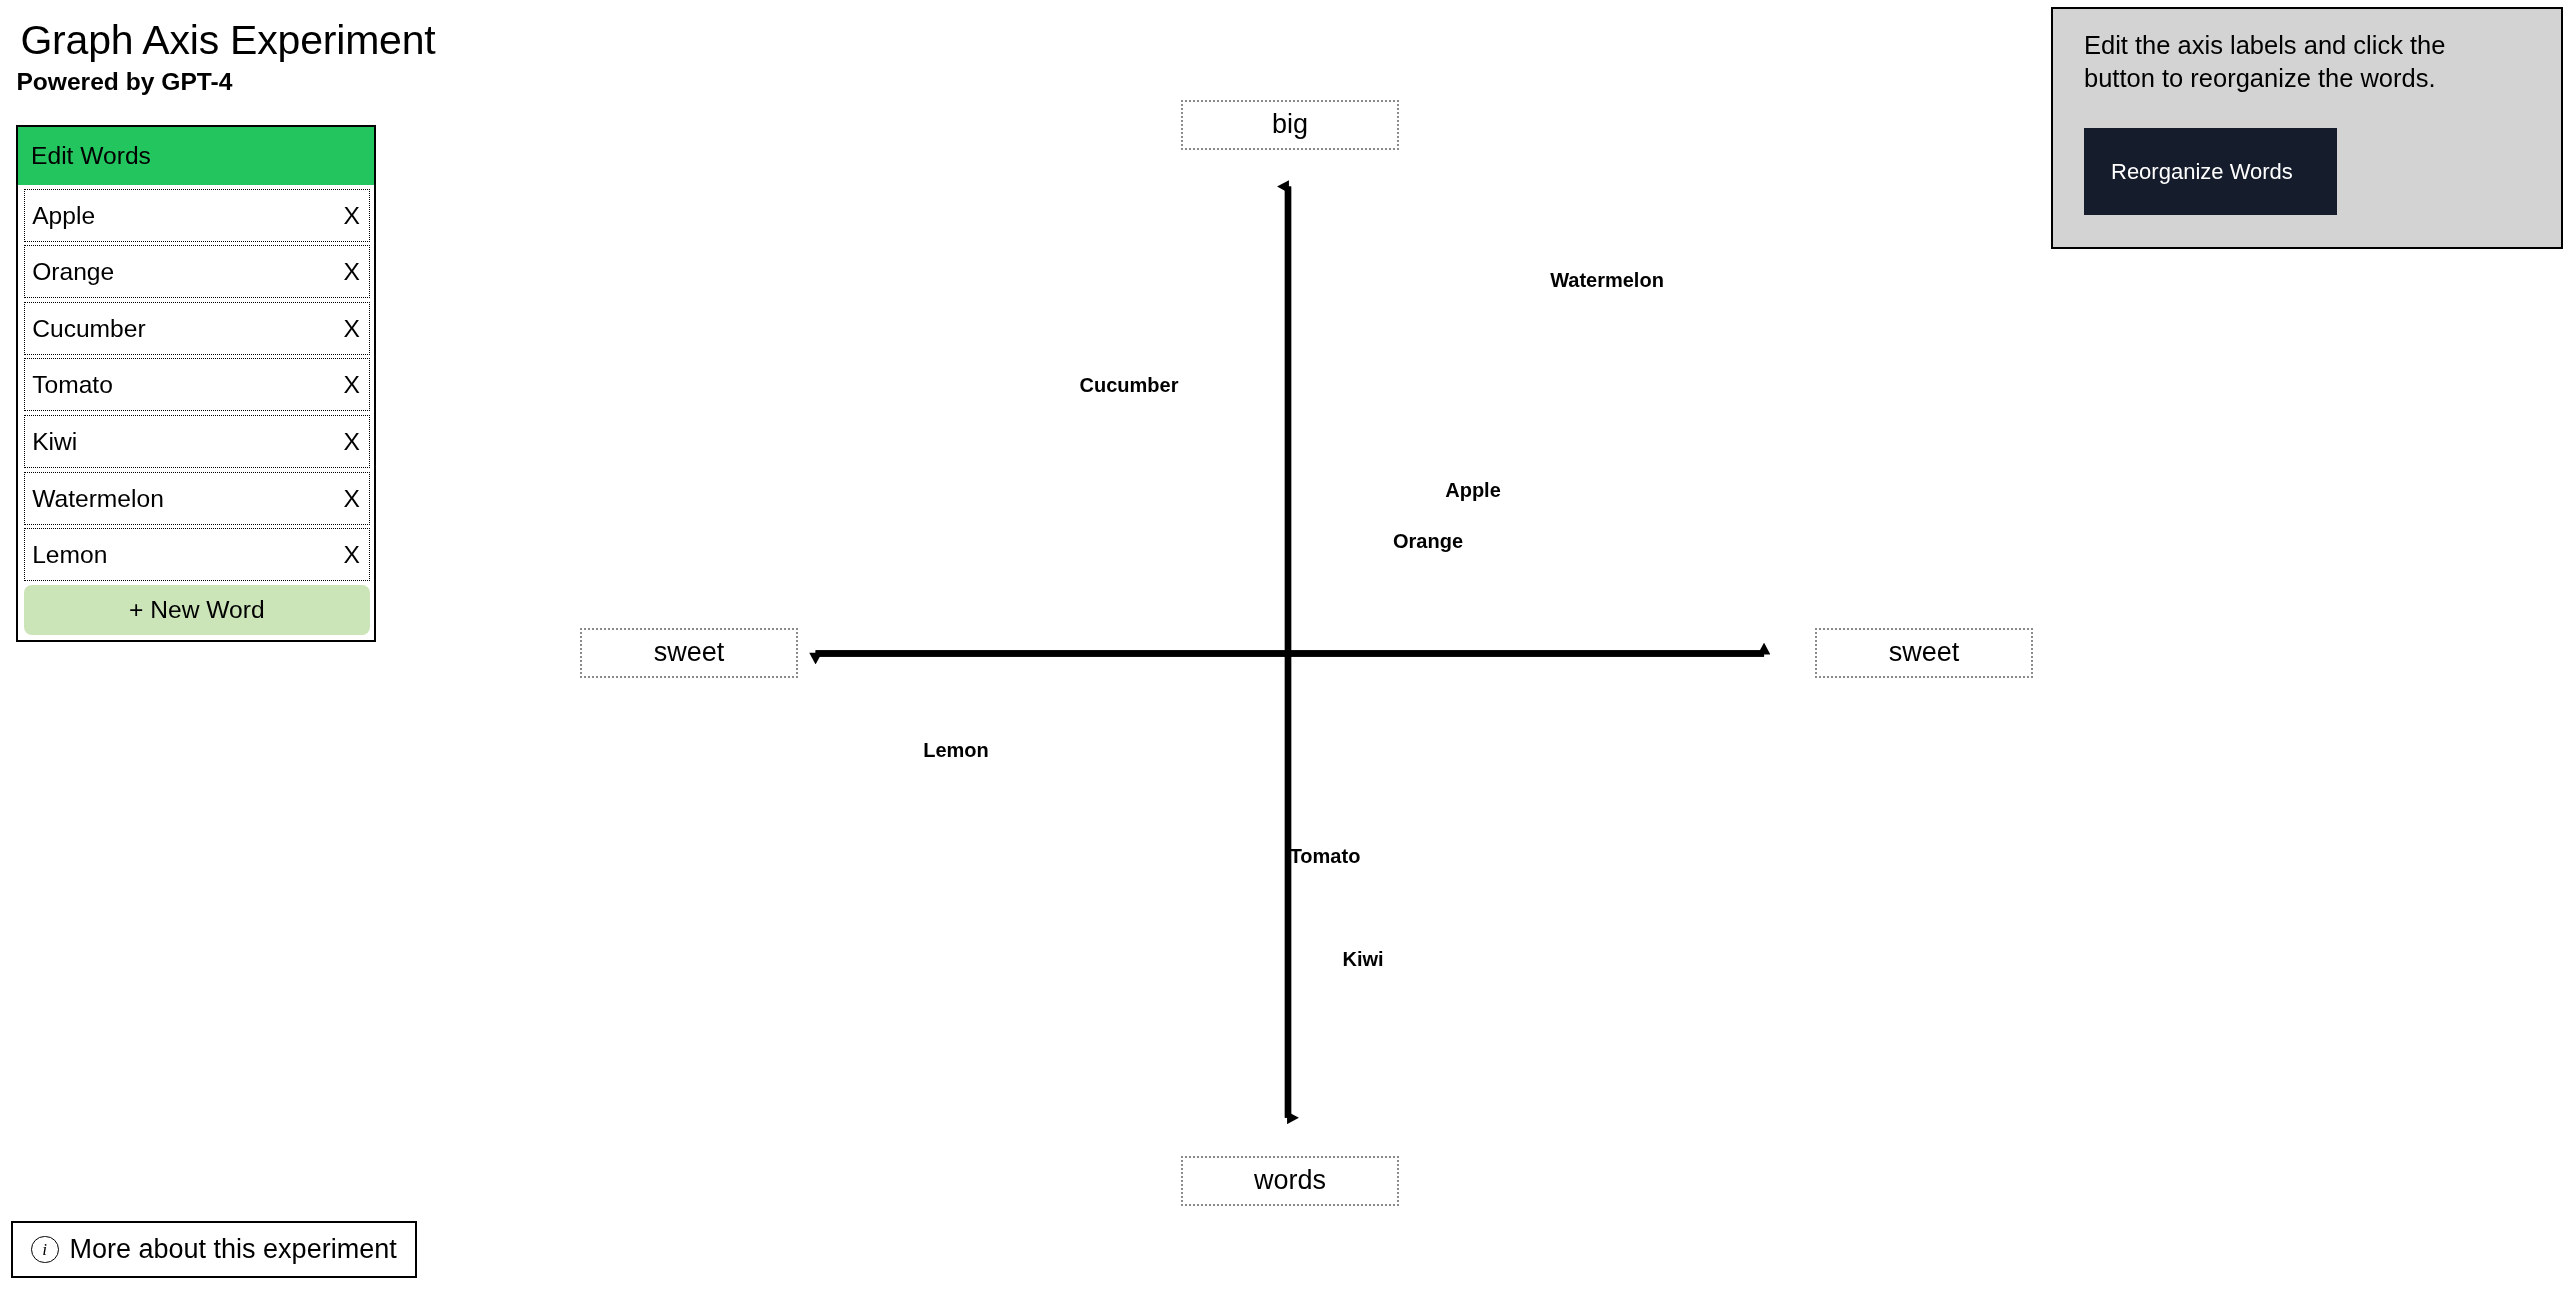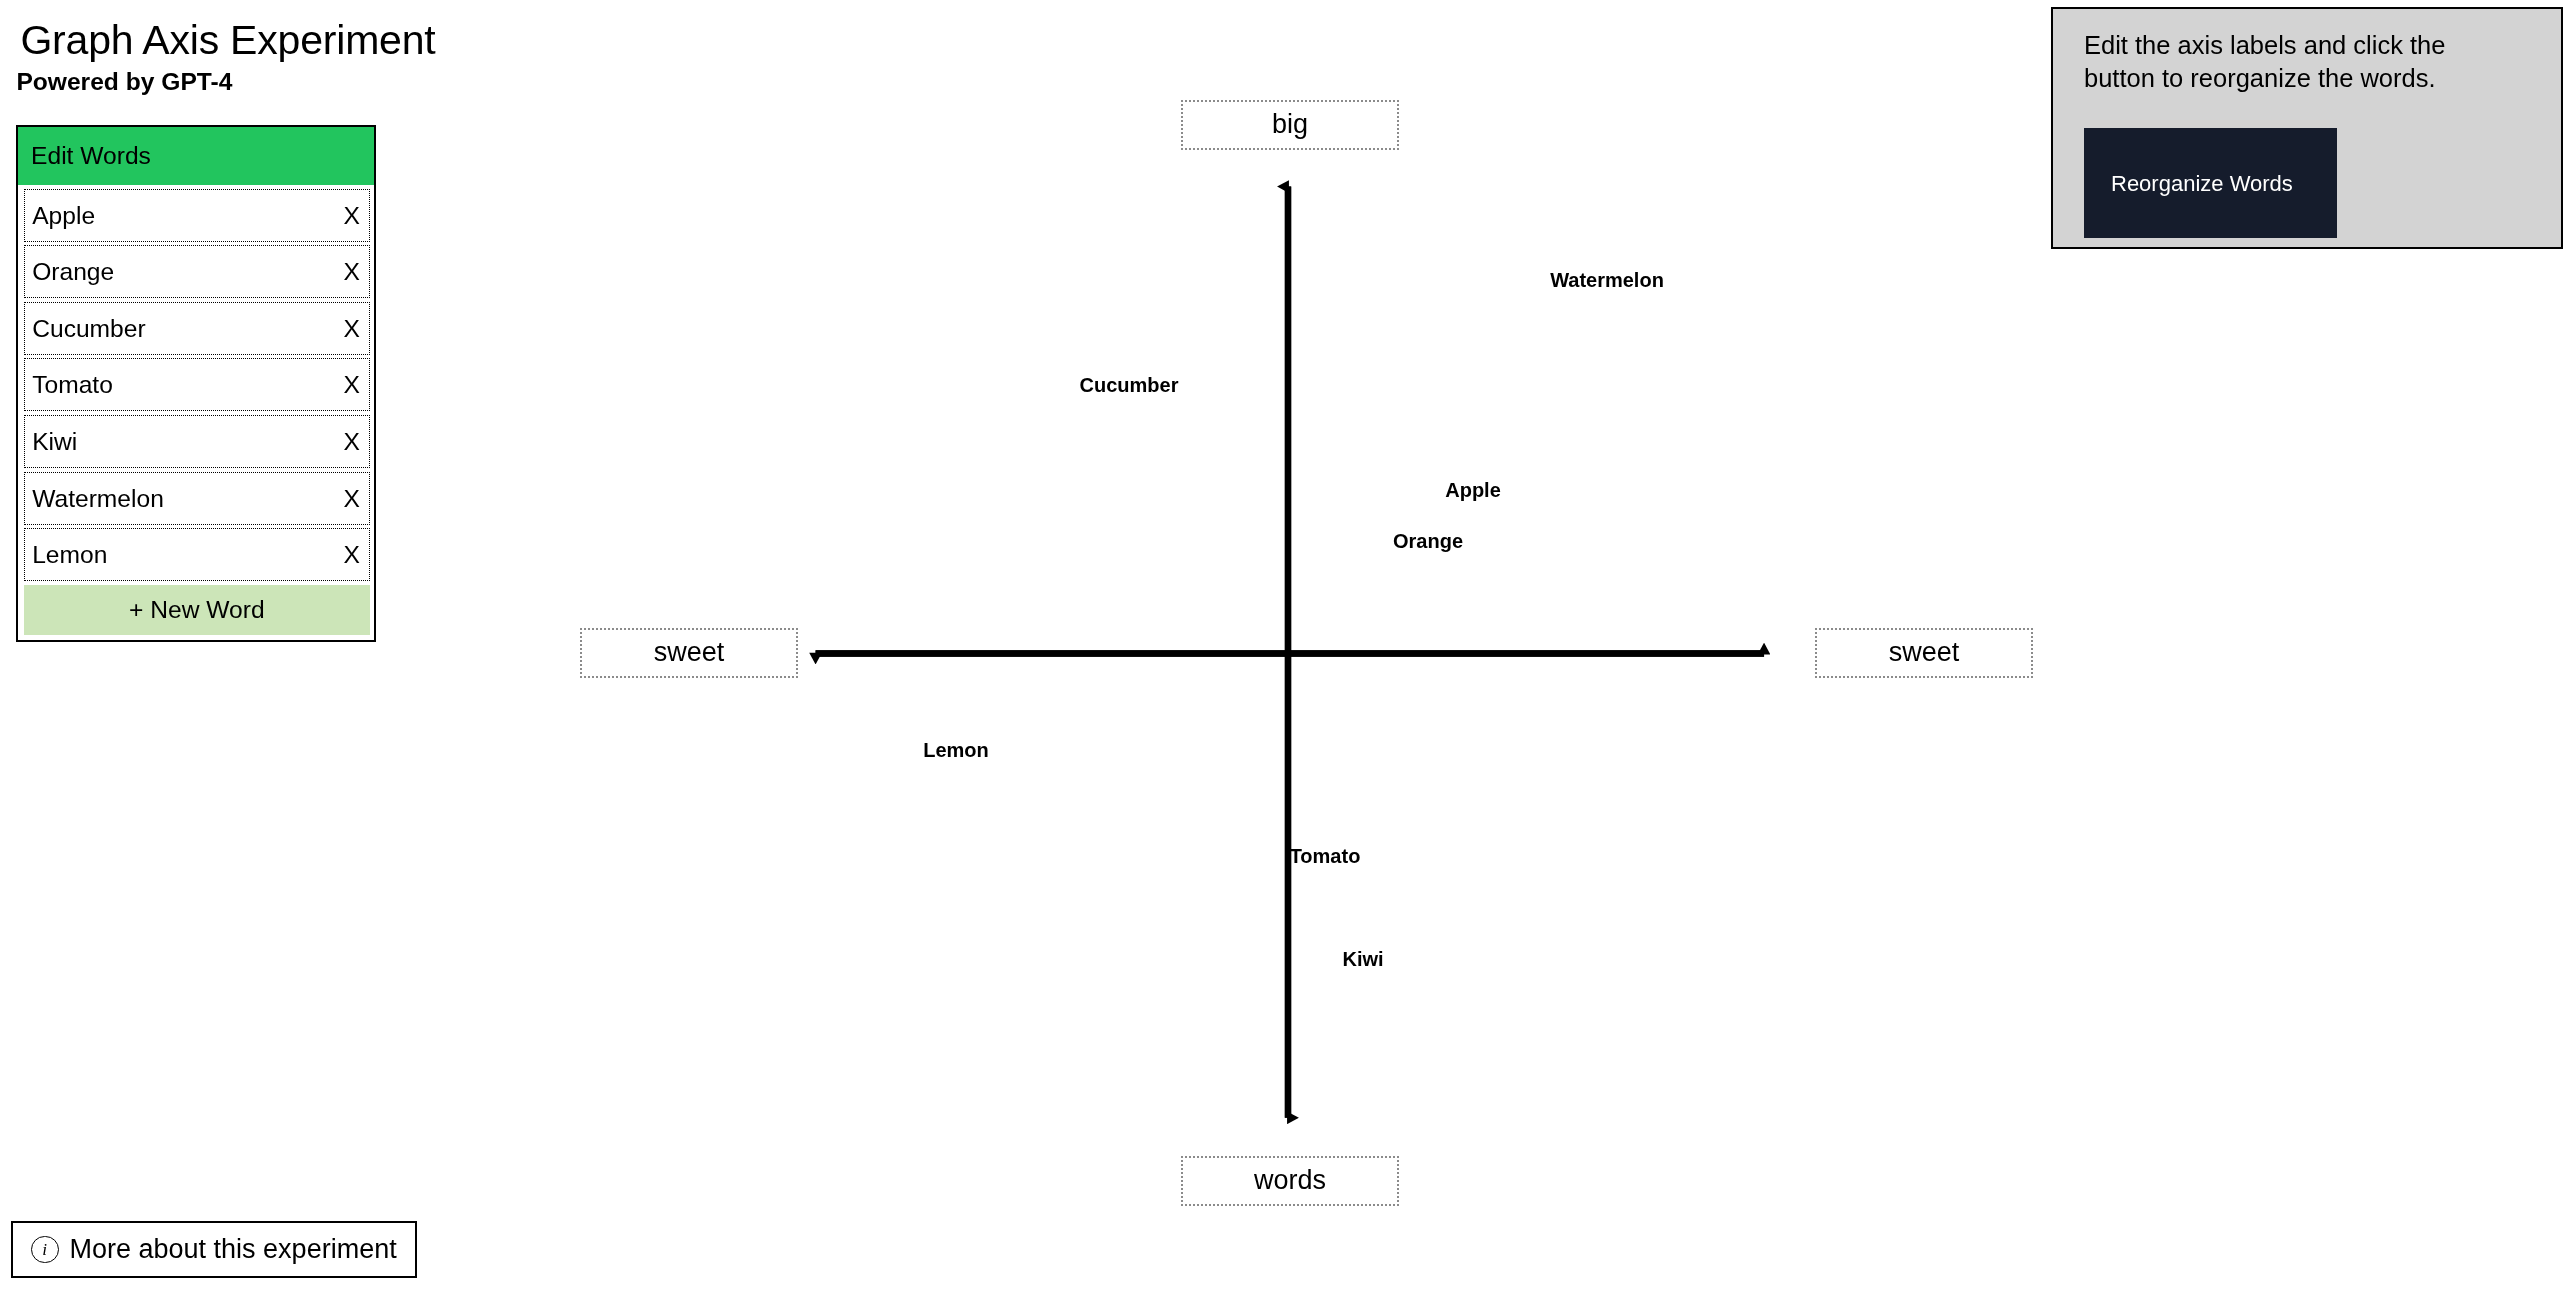--- a/index.html
+++ b/index.html
@@ -96,20 +96,21 @@
     text-align: center;
     font-size: 24.6px;
     line-height: 27px;
     height: 50px;
     display: flex;
     align-items: center;
     justify-content: center;
     margin: 3.6px 4.6px 5.5px 5.5px;
     cursor: pointer;
     user-select: none;
+    border-radius: 8px;
   }
 
   
   .control-panel {
     position: absolute;
     left: 2051px;
     top: 7.3px;
     width: 512px;
     height: 242px;
     background: #d3d3d3;
@@ -124,21 +125,21 @@
   }
   .reorganize-button {
     margin-top: 33px;
     background: #151c2c;
     color: #ffffff;
     border: none;
     font-family: "Liberation Sans", sans-serif;
     font-size: 22px;
     line-height: 25.5px;
     width: 253px;
-    height: 110px;
+    height: 87px;
     cursor: pointer;
     display: flex;
     align-items: center;
     padding-left: 27px;
     box-sizing: border-box;
     text-align: left;
   }
 
   
   .graph {

